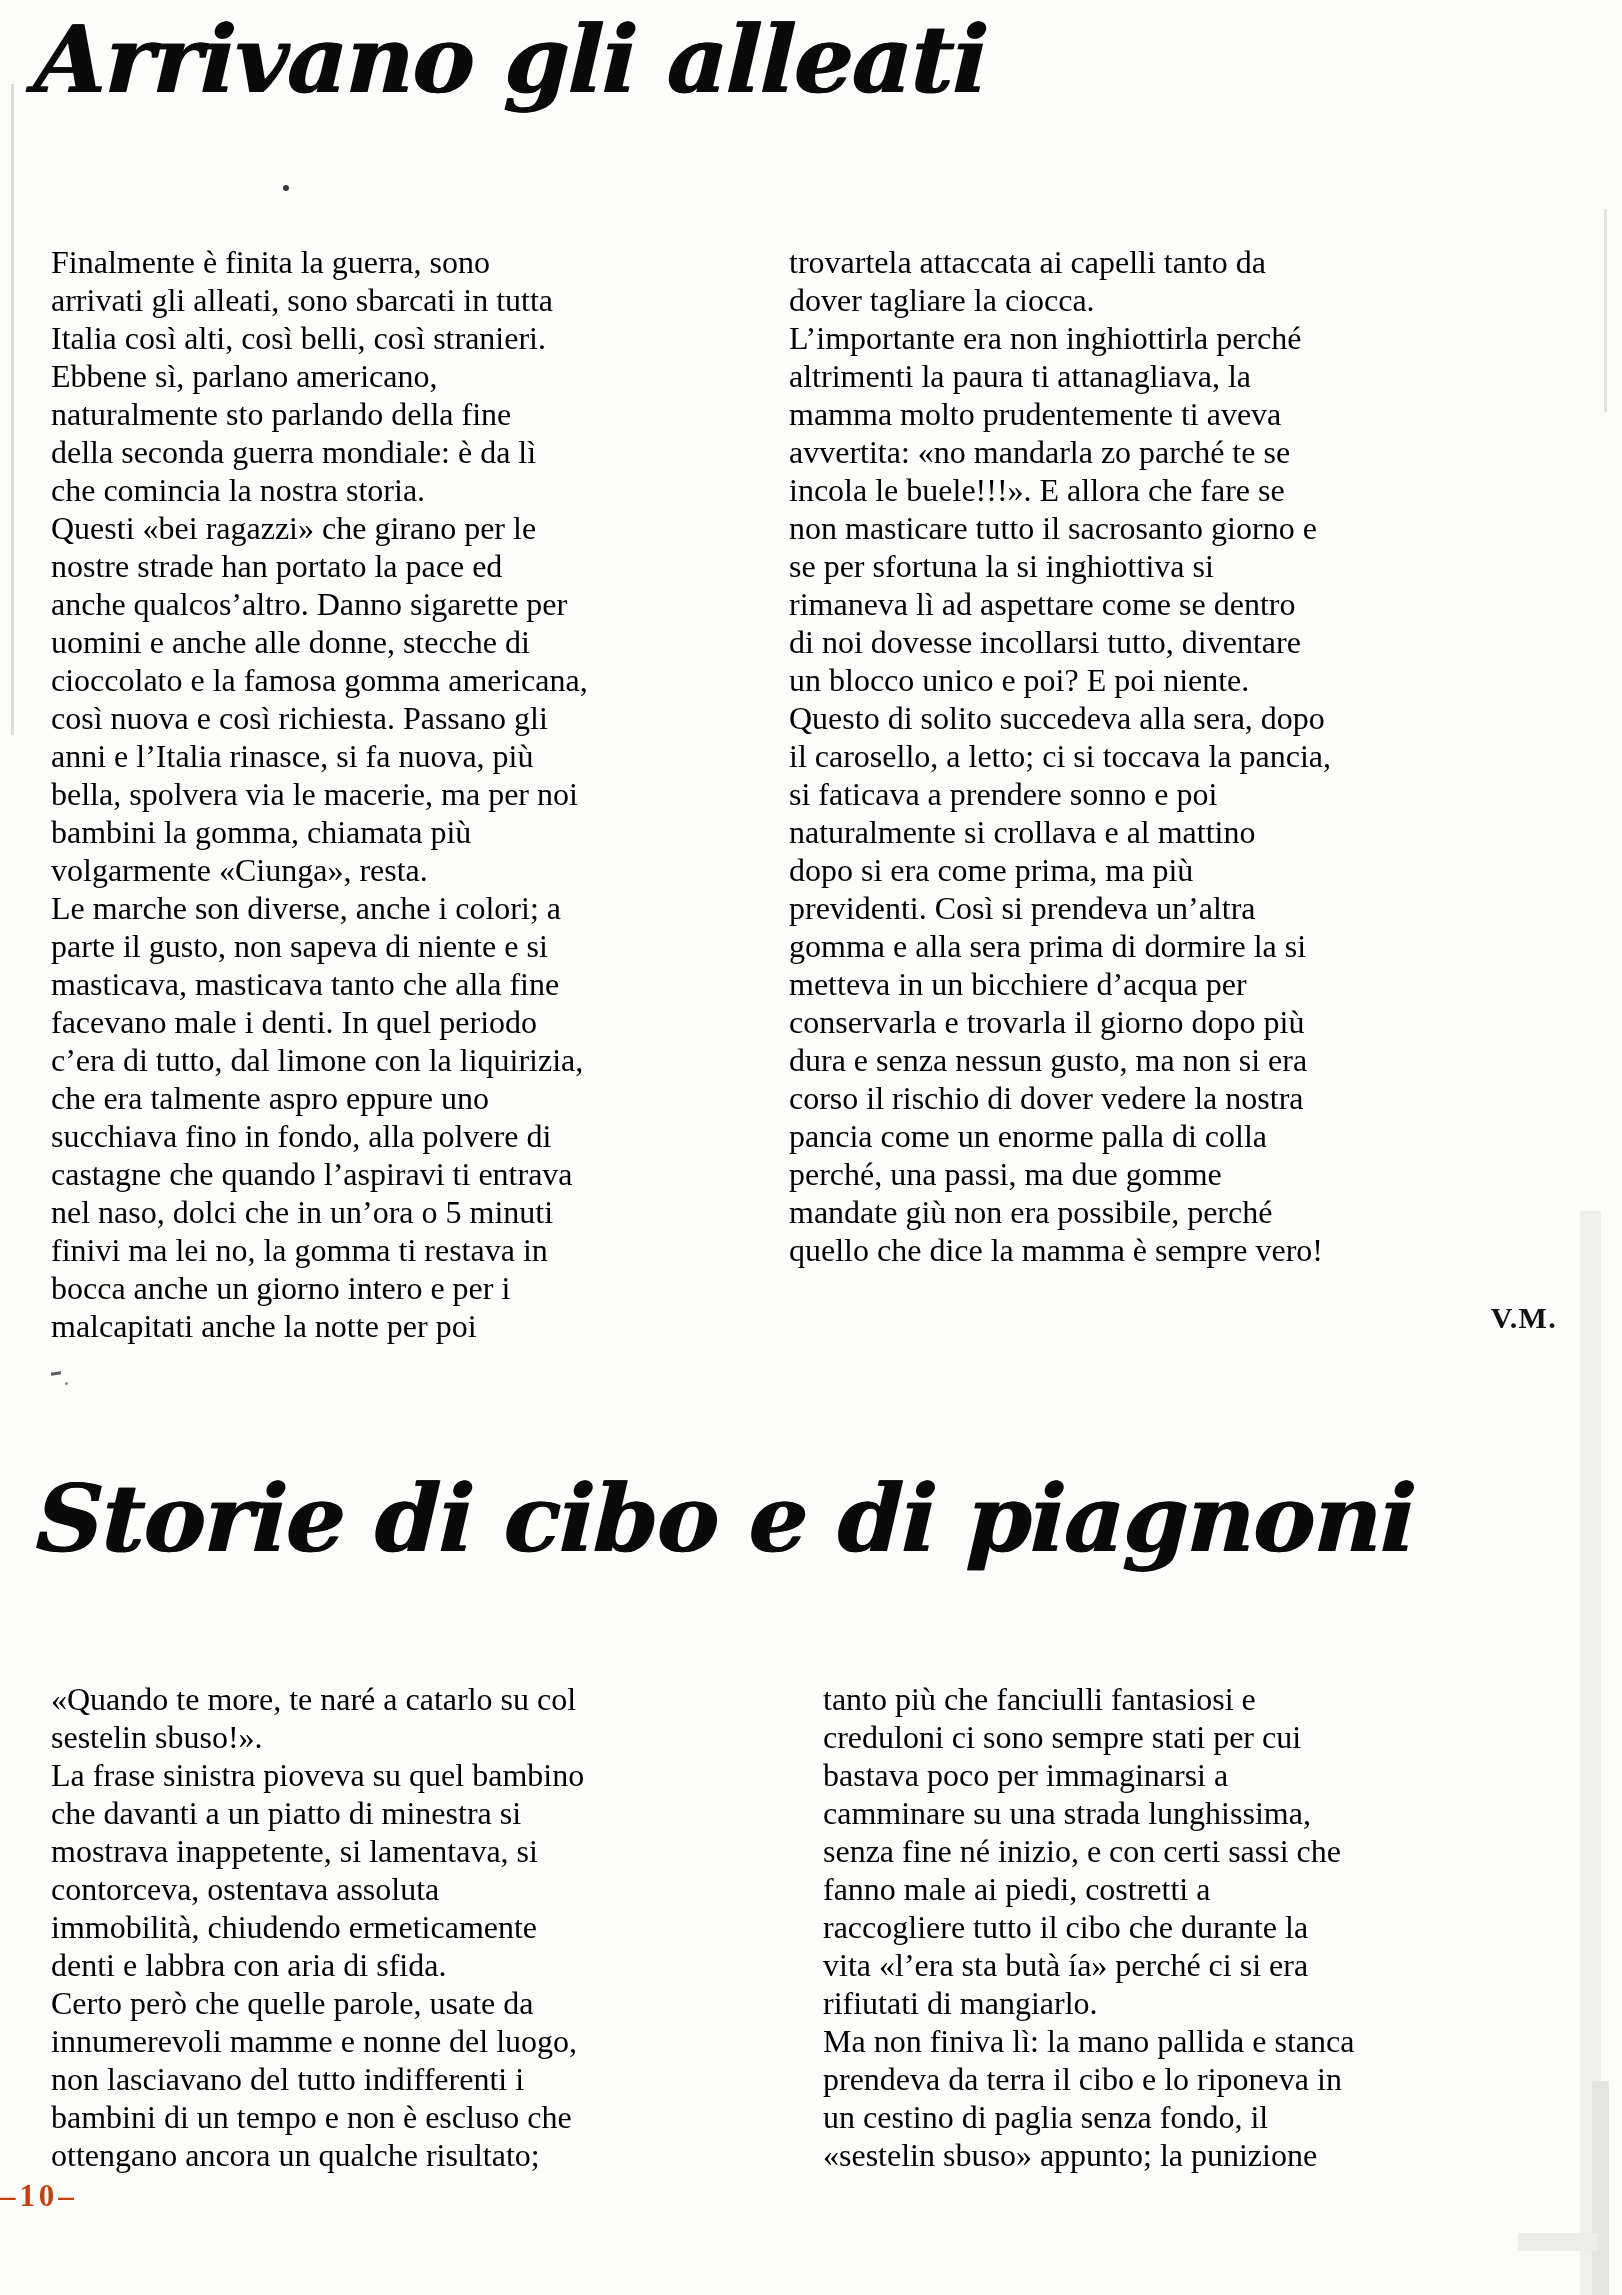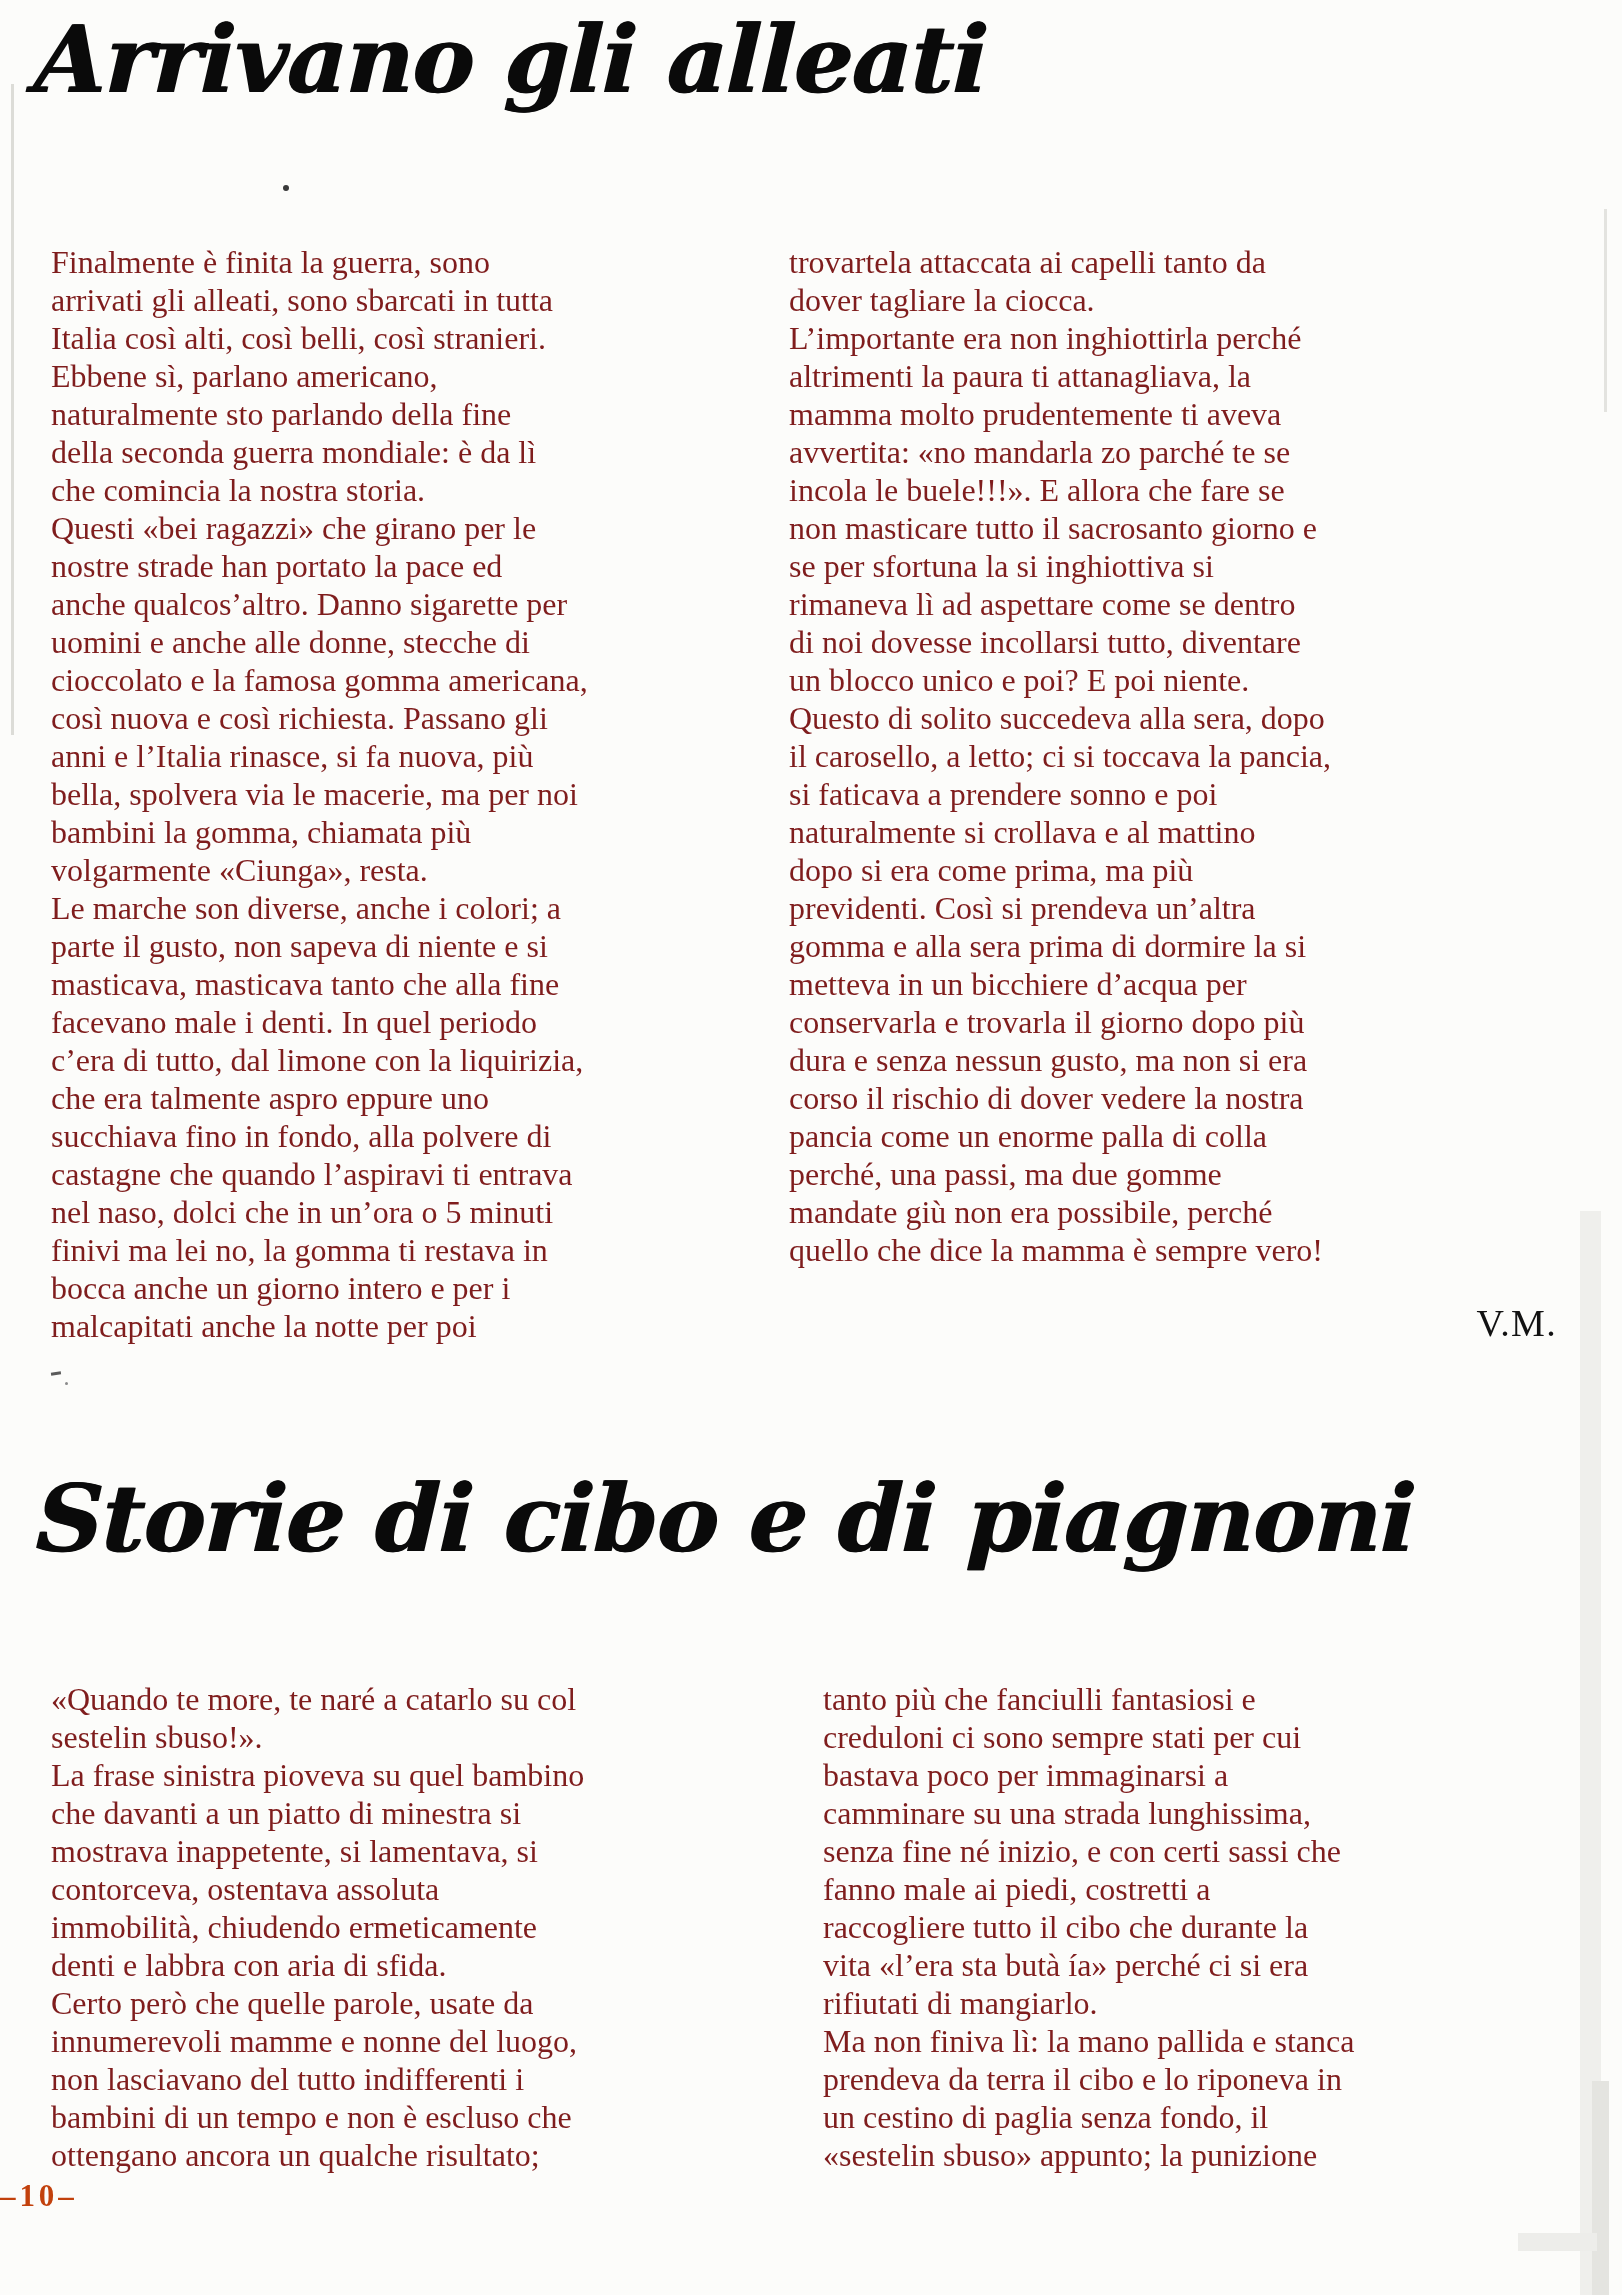--- a/index.html
+++ b/index.html
@@ -23,33 +23,33 @@
     transform:skewX(-2deg);
   }
   .t1{left:34px;top:5.2px;font-size:93px;}
   .t2{left:36px;top:1464px;font-size:93px;}
   .col{
     position:absolute;
     font-family:"Liberation Serif",serif;
     font-size:32px;
     line-height:38px;
     white-space:pre-line;
-    color:#7f1d1d;
+    color:#000000;
   }
   .c1a{left:51px;top:243px;width:749px;}
   .c1b{left:789px;top:243px;width:769px;}
   .c2a{left:51px;top:1680px;width:749px;}
   .c2b{left:823px;top:1680px;width:769px;}
   .author{
     position:absolute;
     left:823px;top:1301px;width:734px;
     text-align:right;
     font-family:"Liberation Serif",serif;
-    font-weight:400;
-    font-size:38px;
+    font-weight:700;
+    font-size:30px;
     letter-spacing:1.3px;
     color:#121212;
   }
   .pagenum{
     position:absolute;
     left:0;top:2178px;width:1322px;
     text-align:left;
     font-family:"Liberation Serif",serif;
     font-weight:700;
     font-size:31px;

